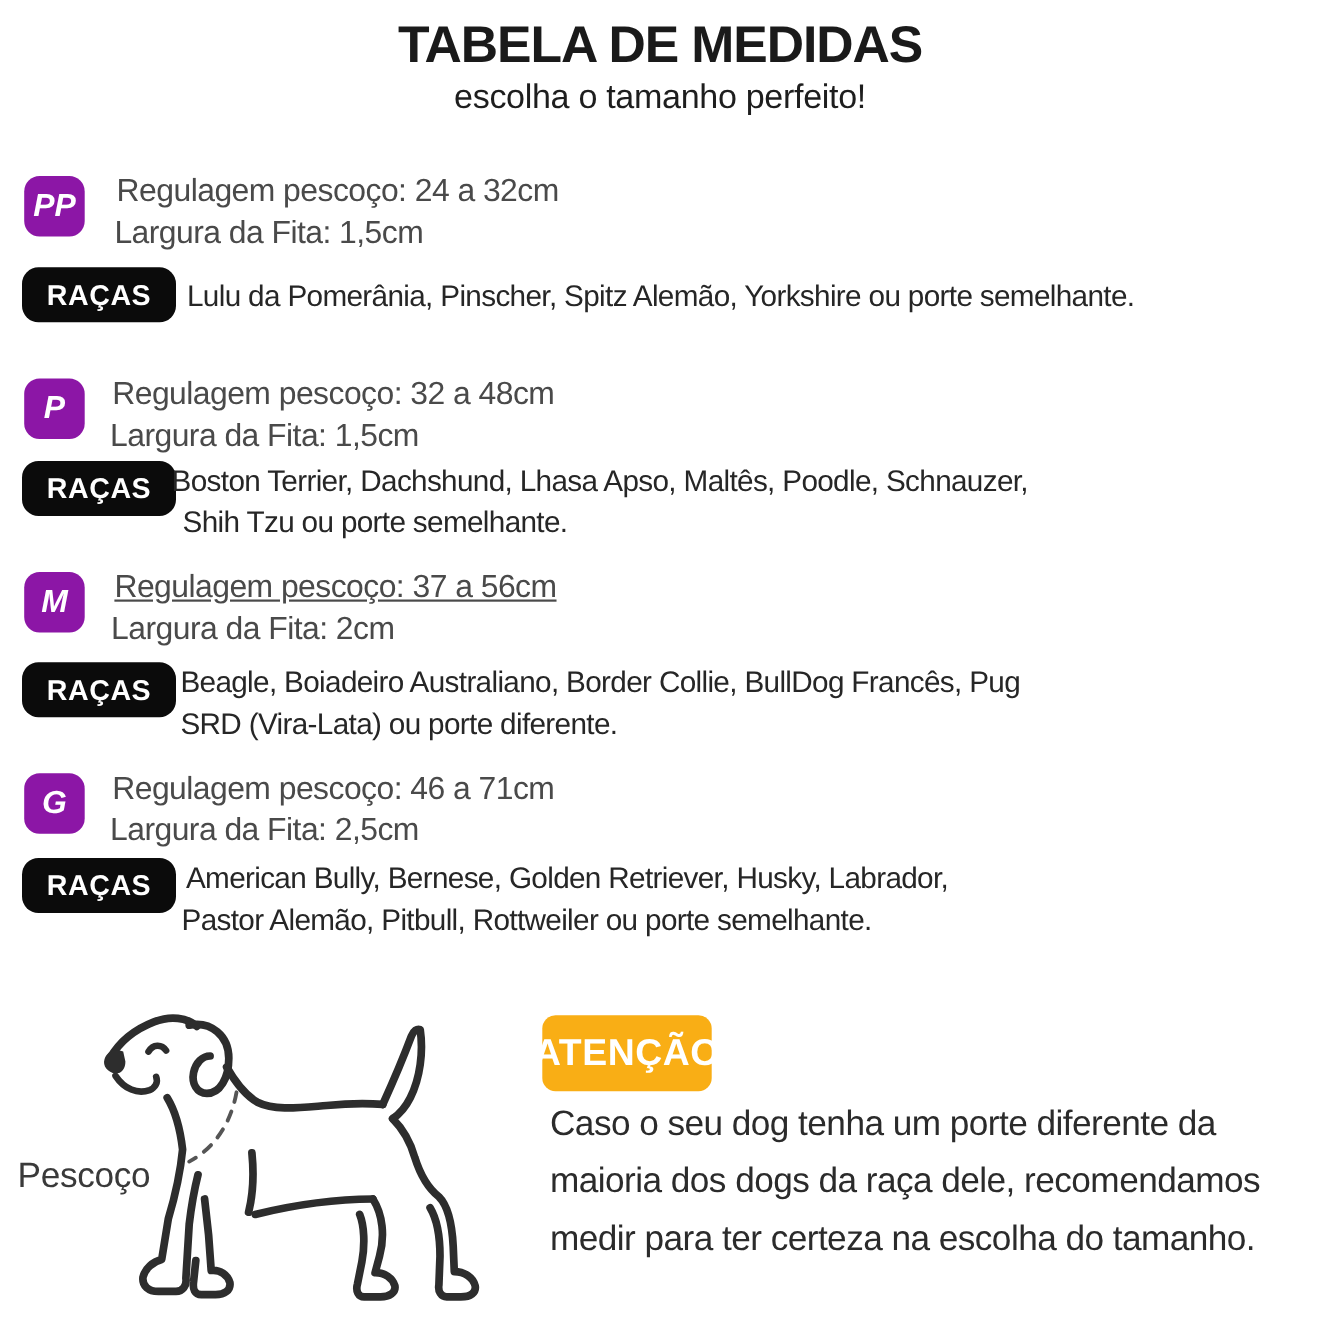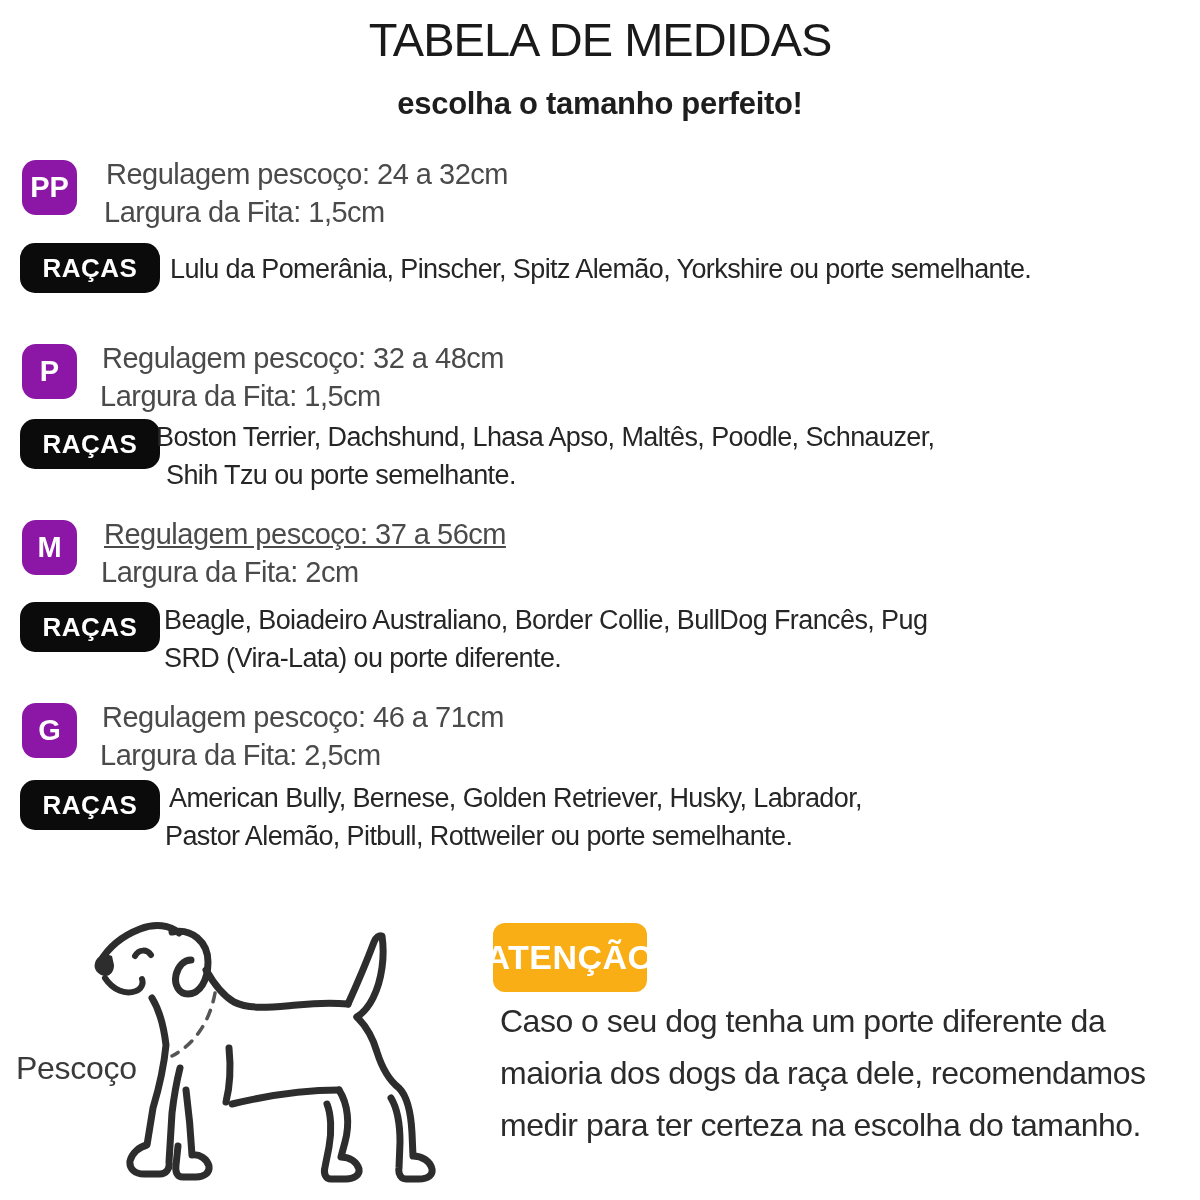--- a/index.html
+++ b/index.html
@@ -4,33 +4,32 @@
 <style>
   html,body{margin:0;padding:0;}
   body{
     width:1200px;height:1200px;position:relative;background:#ffffff;
     font-family:"Liberation Sans", sans-serif;overflow:hidden;
     color:var(--ink,#1a1a1a);
   }
   .abs{position:absolute;}
   .title{
     top:12px;left:0;width:1200px;text-align:center;
-    font-size:47px;font-weight:400;letter-spacing:-1px;color:var(--ink,#1a1a1a);
+    font-size:47px;font-weight:700;letter-spacing:-1px;color:var(--ink,#1a1a1a);
     white-space:nowrap;
   }
   .subtitle{
     top:70px;left:0;width:1200px;text-align:center;
-    font-size:31px;font-weight:700;letter-spacing:-0.3px;color:#1e1e1e;
+    font-size:31px;font-weight:400;letter-spacing:-0.3px;color:#1e1e1e;
     white-space:nowrap;
-    margin-top:16px;
   }
   .size-badge{
     width:55px;height:55px;border-radius:14px;background:var(--purple,#8c16a6);
     color:#fff;font-weight:700;font-size:29px;
-    display:flex;align-items:center;justify-content:center;
+    display:flex;align-items:center;justify-content:center;font-style:italic;
   }
   .races-badge{
     width:140px;height:50px;border-radius:15px;background:var(--badge-black,#0b0b0b);
     color:#fff;font-weight:700;font-size:26px;letter-spacing:0.5px;
     display:flex;align-items:center;justify-content:center;
   }
   .neck-line,.strap-line{
     font-size:29px;color:var(--gray-text,#4a4a4a);letter-spacing:-0.5px;white-space:nowrap;
   }
   .breed-line{

